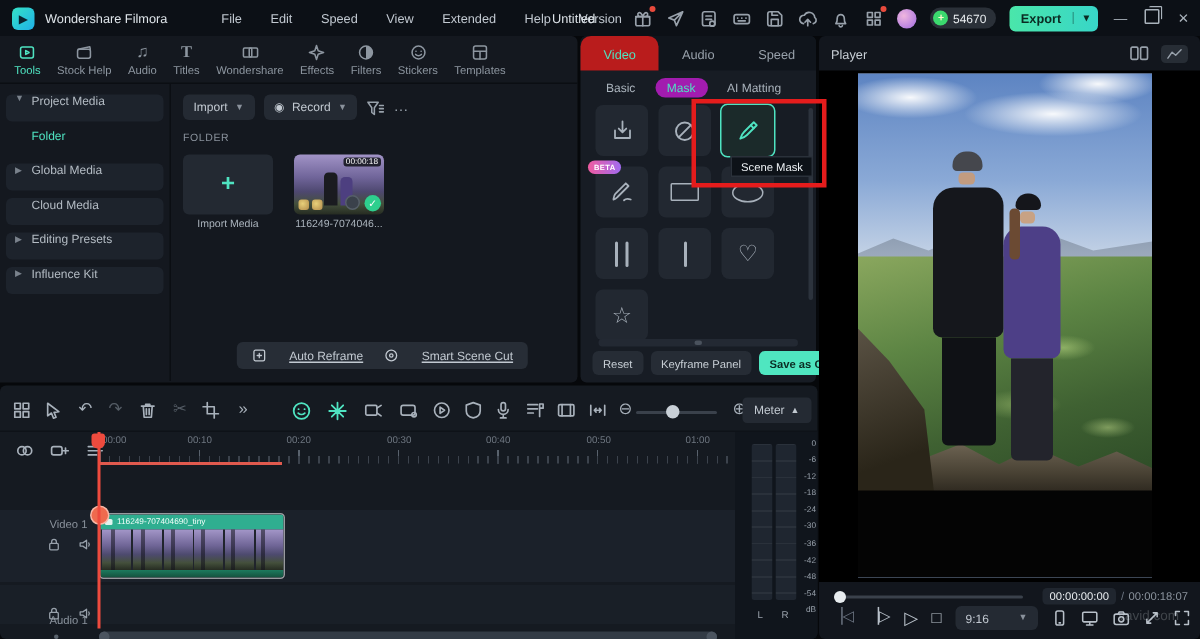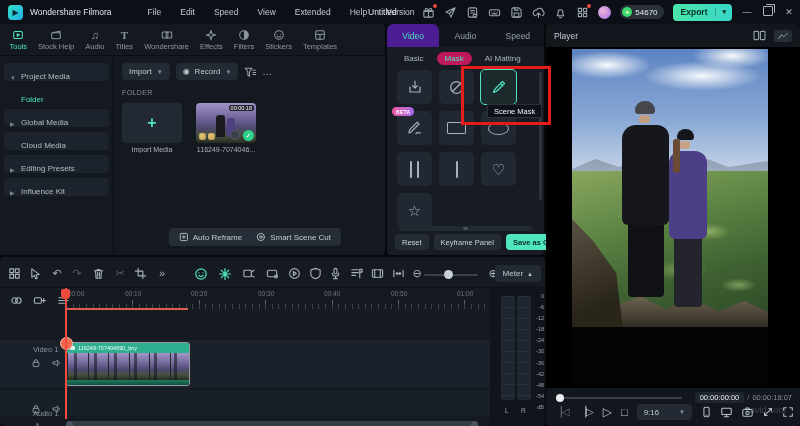--- a/index.html
+++ b/index.html
@@ -29,21 +29,21 @@
   
   .left-panel{position:absolute;left:0;top:24px;width:385px;height:231px;background:#14181f;border-radius:0 4px 4px 0;}
   .tabbar{height:31px;display:flex;align-items:center;padding-left:4px;border-bottom:1px solid #0b0e13;}
   .tab{display:flex;flex-direction:column;align-items:center;justify-content:center;gap:1px;padding:2px 5.5px;font-size:7.5px;color:#8d96a0;}
   .tab .ticon{height:12px;display:flex;align-items:center;}
   .tab.active{color:#4fe3c1;}
   .mus{font-size:11px;line-height:10px;}
   .tT{font-size:11px;font-weight:bold;line-height:10px;font-family:"Liberation Serif",serif;}
   .left-body{display:flex;height:198px;}
   .sidebar{width:105px;padding:7px 4px;display:flex;flex-direction:column;gap:5px;border-right:1px solid #0b0e13;}
-  .side-item{height:18px;border-radius:4px;background:#1d232c;display:flex;align-items:flex-end;padding:0 6px;font-size:8px;color:#b4bcc4;gap:5px;}
+  .side-item{height:18px;border-radius:4px;background:#1d232c;display:flex;align-items:flex-start;padding:0 6px;font-size:8px;color:#b4bcc4;gap:5px;}
   .side-item .caret{font-size:6px;color:#7a828c;width:6px;}
   .side-item.folder{background:transparent;color:#4fe3c1;padding-left:17px;}
   .media{flex:1;position:relative;padding:7px 8px;}
   .media-toolbar{display:flex;align-items:center;gap:6px;}
   .btn-drop{background:#242a33;border-radius:4px;height:17px;display:flex;align-items:center;gap:5px;padding:0 7px;font-size:8px;color:#c2c9d1;}
   .btn-drop .chev{font-size:6px;color:#8a929c;}
   .search-box{background:#1c222b;border-radius:4px;height:17px;flex:1;display:flex;align-items:center;gap:5px;padding:0 6px;color:#7a828c;}
   .search-box input{background:transparent;border:none;outline:none;color:#c2c9d1;font-size:8px;width:100%;font-family:"Liberation Sans",sans-serif;}
   .more{color:#98a1ab;font-size:10px;letter-spacing:1px;}
   .section-label{margin-top:9px;font-size:7px;color:#8a929c;letter-spacing:.4px;}
@@ -53,30 +53,30 @@
   .plus{color:#4fe3c1;font-size:16px;font-weight:bold;line-height:1;}
   .clip-thumb{background:linear-gradient(180deg,#a193c6 0%,#70659a 38%,#4e4870 62%,#44503c 82%,#262c22 100%);}
   .fig{position:absolute;border-radius:3px 3px 0 0;}
   .dur-badge{position:absolute;top:2px;right:2px;background:rgba(8,10,14,.8);border-radius:2px;font-size:5.5px;padding:0 2px;color:#fff;}
   .check-badge{position:absolute;bottom:2px;right:2px;width:11px;height:11px;background:#2ecf8e;border-radius:50%;color:#fff;font-size:7px;display:flex;align-items:center;justify-content:center;}
   .mini-round{position:absolute;bottom:3px;right:16px;width:8px;height:8px;border-radius:50%;background:#3a414b;border:1px solid #565f69;}
   .sticker1,.sticker2{position:absolute;bottom:3px;width:7px;height:7px;border-radius:2px;background:radial-gradient(circle at 40% 40%,#e8d07a,#b08a4a);}
   .sticker1{left:3px;} .sticker2{left:12px;}
   .tile-label{margin-top:3px;font-size:7px;color:#aab3bc;text-align:center;white-space:nowrap;overflow:hidden;}
   .media-footer{position:absolute;bottom:8px;left:52%;transform:translateX(-50%);background:#272d36;border-radius:4px;height:18px;display:flex;align-items:center;gap:14px;padding:0 10px;font-size:8px;color:#c2c9d1;white-space:nowrap;}
-  .mf-item{display:flex;align-items:center;gap:4px;}
+  .mf-item{display:flex;align-items:center;gap:15px;text-decoration:underline;}
 
   
   .props-panel{position:absolute;left:387px;top:24px;width:157px;height:231px;background:#171c24;border-radius:4px;}
   .props-tabs{height:23px;display:flex;background:#10151c;border-radius:4px 4px 0 0;}
   .ptab{flex:1;display:flex;align-items:center;justify-content:center;font-size:8.5px;color:#98a1ab;}
-  .ptab.active{background:#4c1d95;color:#4fe3c1;border-radius:7px 7px 0 0;}
+  .ptab.active{background:#b91c1c;color:#4fe3c1;border-radius:7px 7px 0 0;}
   .subtabs{height:22px;display:flex;align-items:center;gap:5px;padding:0 9px;font-size:8px;color:#aab3bc;overflow:hidden;white-space:nowrap;}
   .subtab{padding:2px 8px;}
-  .subtab.active{background:#be185d;border-radius:9px;color:#4fe3c1;}
+  .subtab.active{background:#a21caf;border-radius:9px;color:#4fe3c1;}
   .mask-grid{position:absolute;left:10px;top:46px;display:grid;grid-template-columns:repeat(3,35px);grid-auto-rows:34px;gap:7px;}
   .mtile{position:relative;background:#222831;border-radius:5px;display:flex;align-items:center;justify-content:center;color:#a8b1bb;}
   .mtile.active{border:1px solid #4fe3c1;background:#1b2a2a;color:#4fe3c1;margin:-1px;}
   .mglyph{font-size:15px;line-height:1;}
   .shape-rect{width:17px;height:10px;border:1.3px solid #a8b1bb;border-radius:1px;}
   .shape-ellipse{width:19px;height:11px;border:1.3px solid #a8b1bb;border-radius:50%;}
   .vline{width:2px;height:17px;background:#a8b1bb;border-radius:1px;}
   .dlines{display:flex;gap:5px;}
   .beta-badge{position:absolute;top:-4px;left:-5px;background:linear-gradient(90deg,#ef5ba0,#a16bf0);color:#fff;font-size:5px;font-weight:bold;padding:1.5px 4px;border-radius:6px;letter-spacing:.3px;}
   .v-scroll{position:absolute;right:2px;top:48px;width:3px;height:128px;background:#2c333d;border-radius:2px;}

